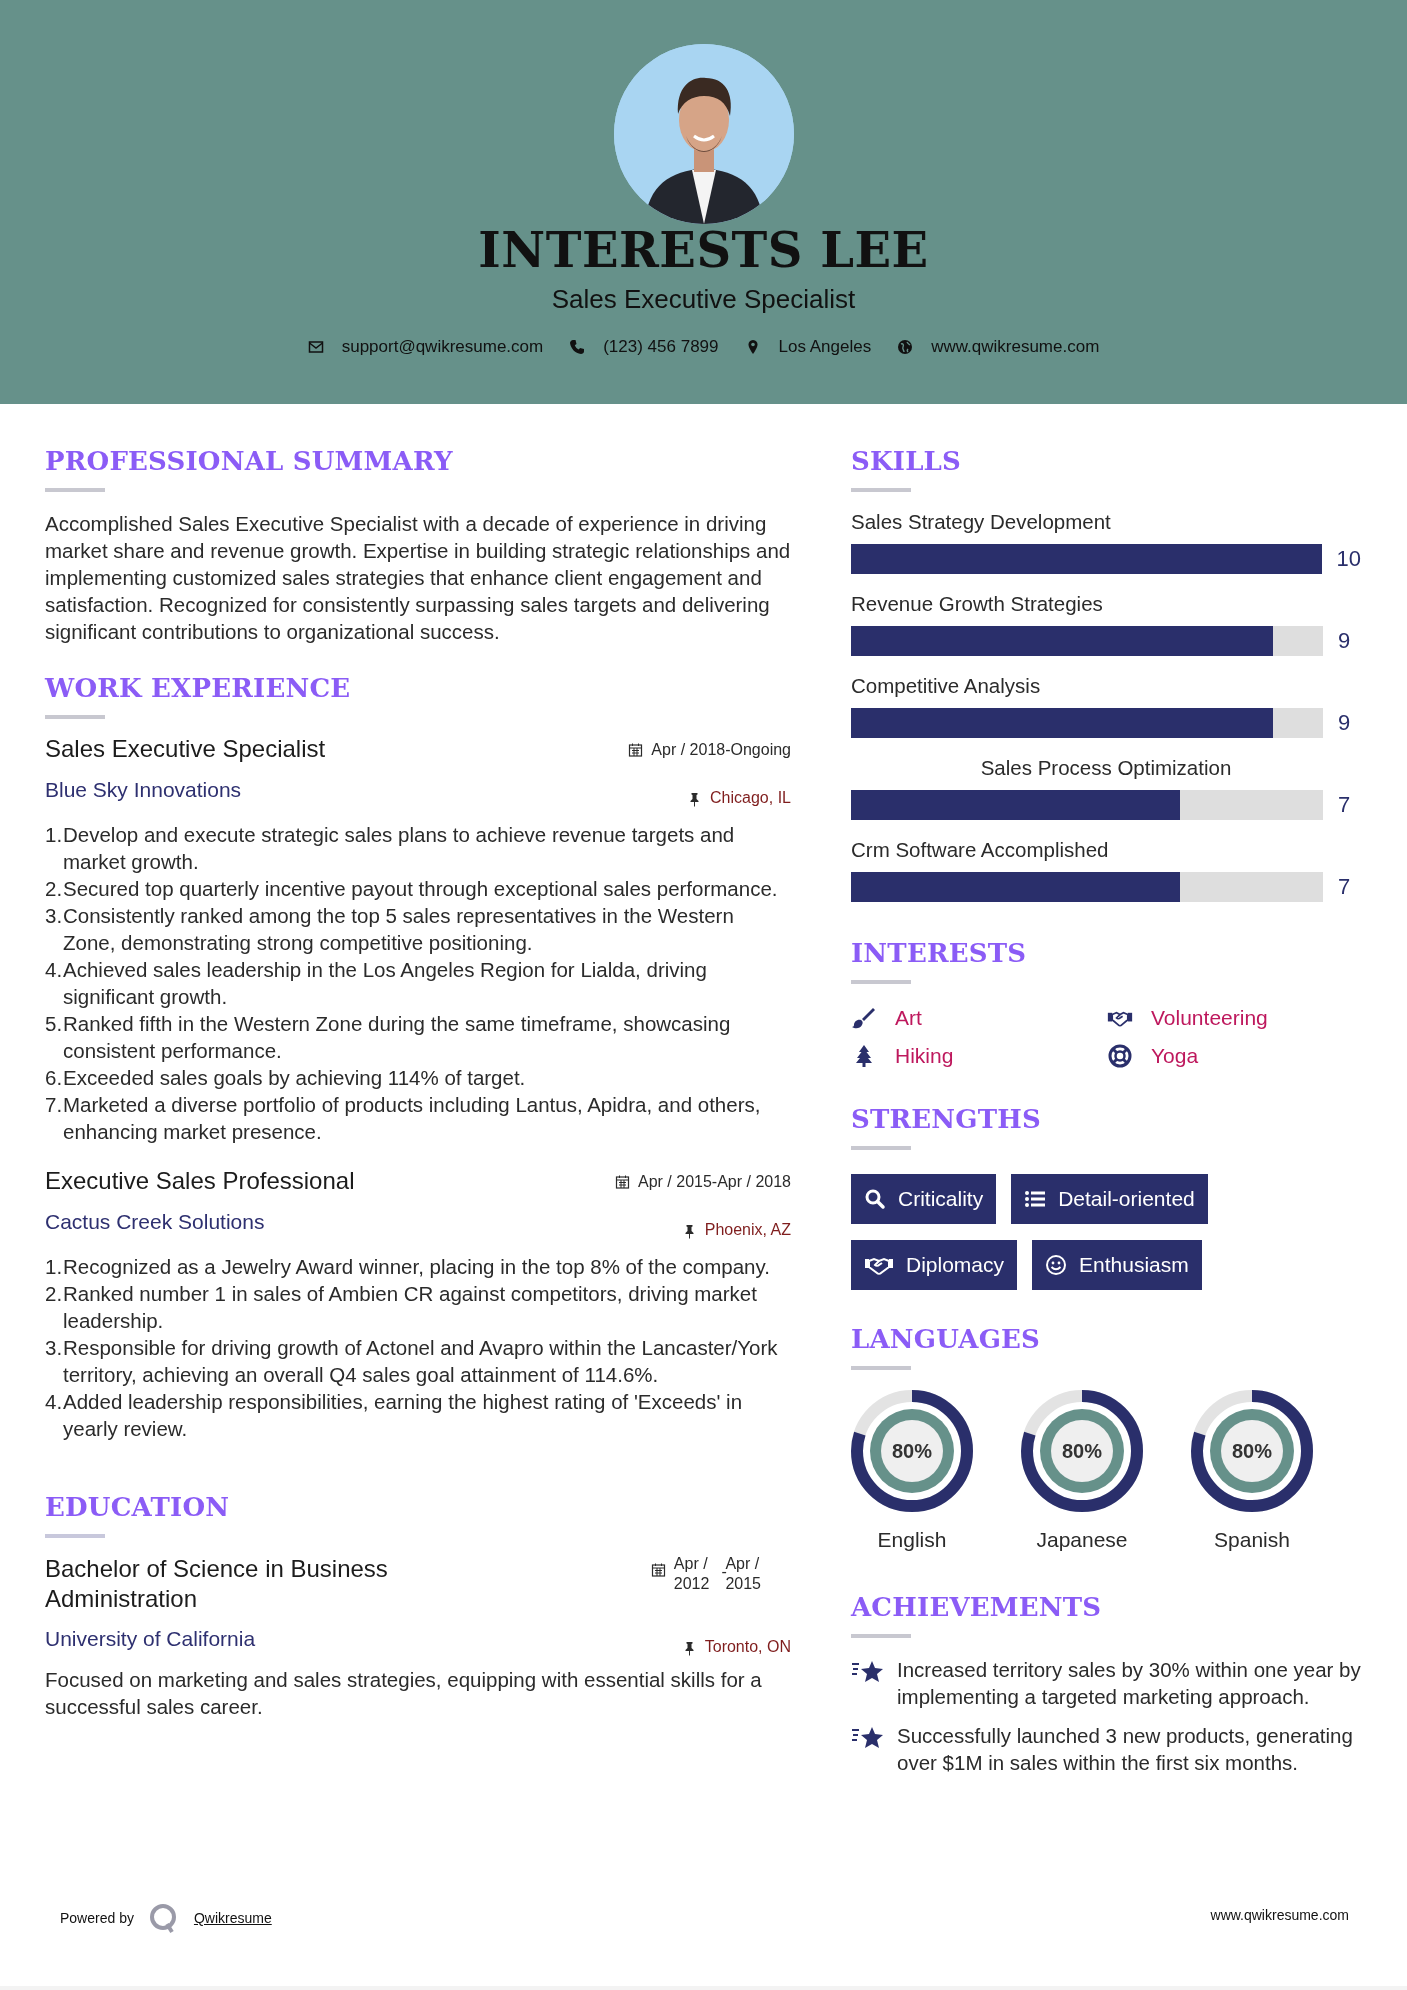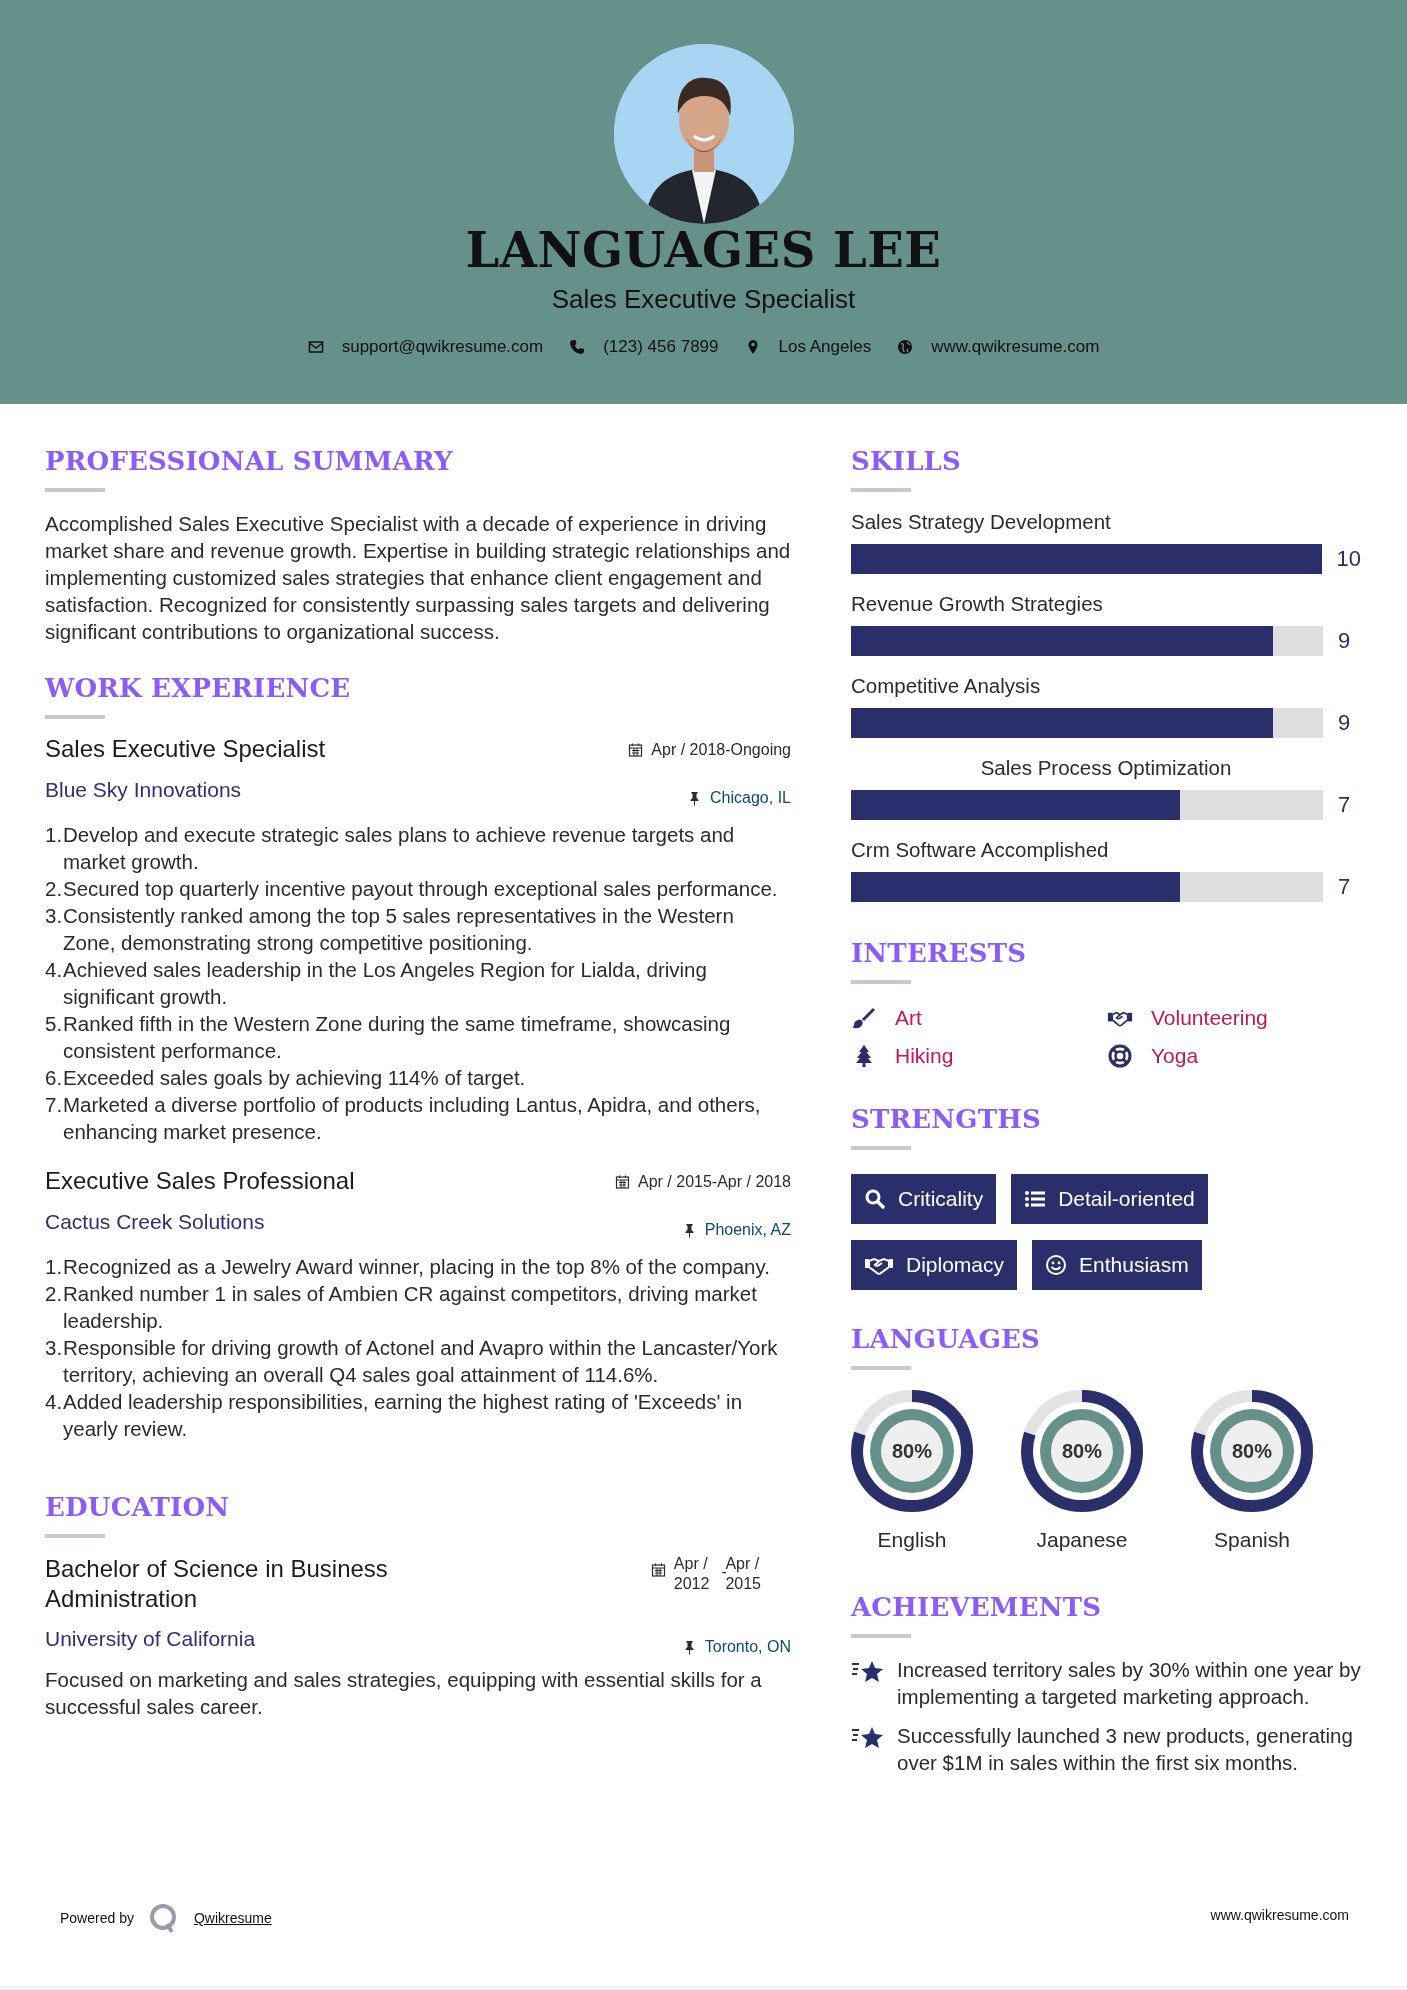--- a/index.html
+++ b/index.html
@@ -27,21 +27,21 @@
   .summary { font-size: 20.5px; line-height: 27px; color: #2b2b2b; margin-top: 18px; }
 
   .job { margin-top: 0; }
   .job-head { display: flex; justify-content: space-between; align-items: baseline; }
   .job-title { font-size: 24px; color: #1c1c1c; }
   .job-date { font-size: 16px; color: #2b2b2b; display: flex; align-items: center; }
   .job-date .ic, .job-loc .ic { width: 15px; height: 15px; margin-right: 8px; display: inline-flex; }
   .job-date svg, .job-loc svg { width: 15px; height: 15px; }
   .job-sub { display: flex; justify-content: space-between; align-items: center; margin-top: 10px; }
   .company { font-size: 21px; color: #2e3070; }
-  .job-loc { font-size: 16px; color: #0c4a6e; display: flex; align-items: center; margin-top: 16px; }
+  .job-loc { font-size: 16px; color: #7f1d1d; display: flex; align-items: flex-end; margin-top: 16px; }
   .bullets { list-style: none; margin-top: 14px; font-size: 20.5px; line-height: 27px; color: #2b2b2b; }
   .bullets li { display: flex; }
   .bullets li .num { width: 18px; flex: none; }
   .bullets li .txt { flex: 1; }
 
   
   .skill { margin-top: 0; }
   .skill-label { font-size: 20.5px; color: #2b2b2b; }
   .skill-row { display: flex; align-items: center; margin-top: 10px; }
   .bar-track { width: 472px; height: 30px; background: #dedede; position: relative; }
@@ -90,21 +90,21 @@
       <rect width="180" height="180" fill="#a9d5f2"></rect>
       <path d="M30 180 C35 140 55 128 90 124 C125 128 145 140 150 180 Z" fill="#23262e"></path>
       <path d="M78 126 L90 180 L102 126 Z" fill="#f4f4f4"></path>
       <rect x="80" y="98" width="20" height="30" fill="#c99478"></rect>
       <ellipse cx="90" cy="76" rx="25" ry="32" fill="#d6a487"></ellipse>
       <path d="M64 70 C62 40 80 32 92 34 C110 34 120 48 116 72 C112 58 104 52 90 52 C78 52 68 58 64 70 Z" fill="#3a2a22"></path>
       <path d="M72 92 C80 112 100 112 108 92 C104 104 96 108 90 108 C84 108 76 104 72 92 Z" fill="#6d4b3c"></path>
       <path d="M80 92 Q90 100 100 92" stroke="#ffffff" stroke-width="3" fill="none"></path>
     </svg>
   </div>
-  <div class="name">LANGUAGES LEE</div>
+  <div class="name">INTERESTS LEE</div>
   <div class="role">Sales Executive Specialist</div>
   <div class="contacts">
     <div class="contact">
       <span class="ic">
         <svg viewBox="0 0 16 16">
             <rect x="1.5" y="3" width="13" height="10" fill="none" stroke="#111" stroke-width="1.5"></rect>
             <path d="M1.5 4 L8 9 L14.5 4" fill="none" stroke="#111" stroke-width="1.5"></path>
           </svg>
       </span>
       <span>support@qwikresume.com</span>

